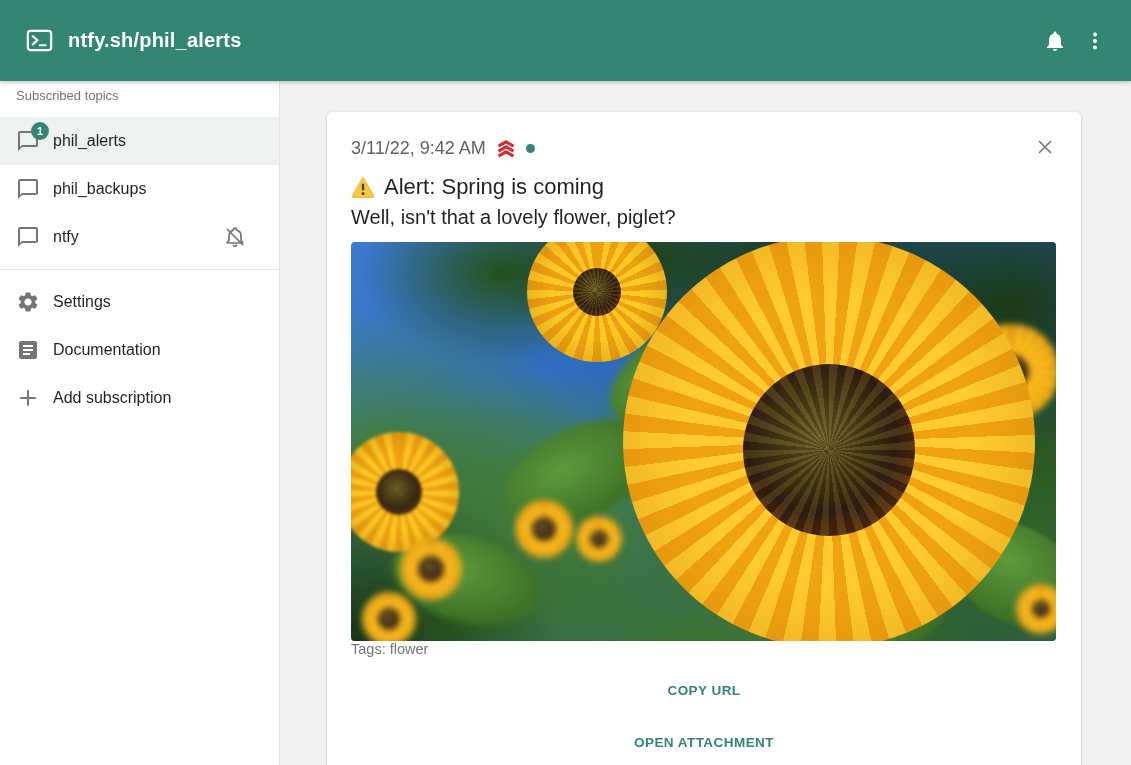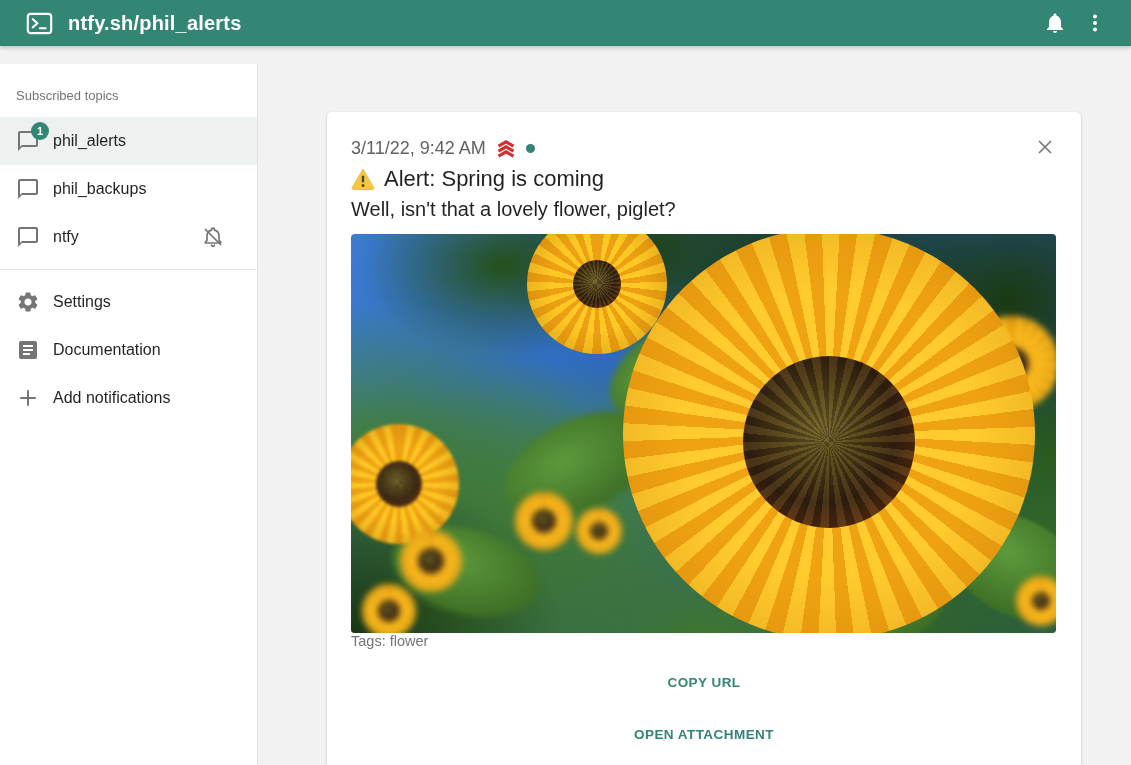--- a/index.html
+++ b/index.html
@@ -1,31 +1,31 @@
 <!DOCTYPE html>
 <html><head>
 <meta charset="utf-8">
 <style>
   * { margin:0; padding:0; box-sizing:border-box; }
   html,body { width:1131px; height:765px; }
   body { font-family:"Liberation Sans", sans-serif; background:#f2f2f2; overflow:hidden; }
   .app { position:relative; width:1131px; height:765px; overflow:hidden; }
 
   
-  .appbar { position:absolute; top:0; left:0; right:0; height:46px; background:#338574;
+  .appbar { position:absolute; top:0; left:0; right:0; height:81px; background:#338574;
             display:flex; align-items:center; padding:12px 16px; box-shadow:0 2px 4px rgba(0,0,0,0.2); z-index:10; }
   .logo { width:27px; height:27px; margin-left:10px; flex:0 0 auto; }
   .appbar-title { color:#fff; font-size:20px; font-weight:700; letter-spacing:0.2px; margin-left:15px; }
   .appbar-spacer { flex:1; }
   .iconbtn { width:40px; height:40px; display:flex; align-items:center; justify-content:center;
              border:none; background:transparent; cursor:pointer; border-radius:50%; }
   .iconbtn svg { display:block; }
 
   
-  .sidebar { position:absolute; top:64px; left:0; bottom:0; width:258px; background:#fff;
+  .sidebar { position:absolute; top:64px; left:0; bottom:0; width:280px; background:#fff;
              border-right:1px solid #e2e2e2; padding-top:18px; }
   .section-label { color:#757575; font-size:13px; padding:6px 16px 14px 16px; }
   .nav-item { display:flex; align-items:center; height:48px; padding:0 16px; cursor:pointer;
               color:rgba(0,0,0,0.87); font-size:16px; position:relative; }
   .nav-item.selected { background:#edf1f0; }
   .nav-icon { width:24px; height:24px; margin-right:13px; position:relative; flex:0 0 auto; }
   .nav-label { flex:1; white-space:nowrap; }
   .badge { position:absolute; top:-7px; right:-9px; min-width:18px; height:18px; border-radius:9px;
            background:#338574; color:#fff; font-size:11px; font-weight:700; display:flex;
            align-items:center; justify-content:center; padding:0 4px; }
@@ -36,21 +36,21 @@
   .main { position:absolute; top:64px; left:281px; right:0; bottom:0; background:#f2f2f2; overflow:hidden; }
   .card { position:relative; width:754px; margin:48px 0 0 46px; background:#fff; border-radius:5px;
           box-shadow:0 1px 3px rgba(0,0,0,0.18), 0 1px 2px rgba(0,0,0,0.10);
           padding:26px 24px 22px 24px; }
   .card-close { position:absolute; top:24px; right:24px; width:24px; height:24px; border:none;
                 background:transparent; cursor:pointer; padding:0; }
   .meta-row { display:flex; align-items:center; gap:6px; }
   .timestamp { color:#616161; font-size:18px; }
   .prio-icon { width:20px; height:18px; margin-left:4px; }
   .unread-dot { width:9px; height:9px; border-radius:50%; background:#338574; margin-left:4px; }
-  .note-title { display:flex; align-items:center; gap:9px; margin-top:7px;
+  .note-title { display:flex; align-items:center; gap:9px; margin-top:15px;
                 font-size:22px; color:rgba(0,0,0,0.87); font-weight:400; }
   .warn-icon { width:24px; height:22px; flex:0 0 auto; }
   .note-body { margin-top:6px; font-size:20px; color:rgba(0,0,0,0.87); }
 
   
   .photo { position:relative; margin-top:13px; width:705px; height:399px; border-radius:4px;
            overflow:hidden; cursor:pointer;
            background:linear-gradient(115deg,#3b7bd0 0%,#2f6bbd 35%,#275ba3 60%,#1f4c8c 100%); }
   .photo .trees { position:absolute; inset:-10px; filter:blur(3px);
     background:
@@ -175,21 +175,21 @@
       </span>
       <span class="nav-label">Documentation</span>
     </div>
 
     <div class="nav-item">
       <span class="nav-icon">
         <svg width="24" height="24" viewBox="0 0 24 24" fill="none" stroke="#757575" stroke-width="2" stroke-linecap="round">
           <path d="M12 5v14M5 12h14"></path>
         </svg>
       </span>
-      <span class="nav-label">Add notifications</span>
+      <span class="nav-label">Add subscription</span>
     </div>
   </nav>
 
   <main class="main">
     <article class="card">
 
       <button class="card-close">
         <svg width="22" height="22" viewBox="0 0 24 24" fill="none" stroke="#757575" stroke-width="1.8" stroke-linecap="round">
           <path d="M6 6 L18 18 M18 6 L6 18"></path>
         </svg>

